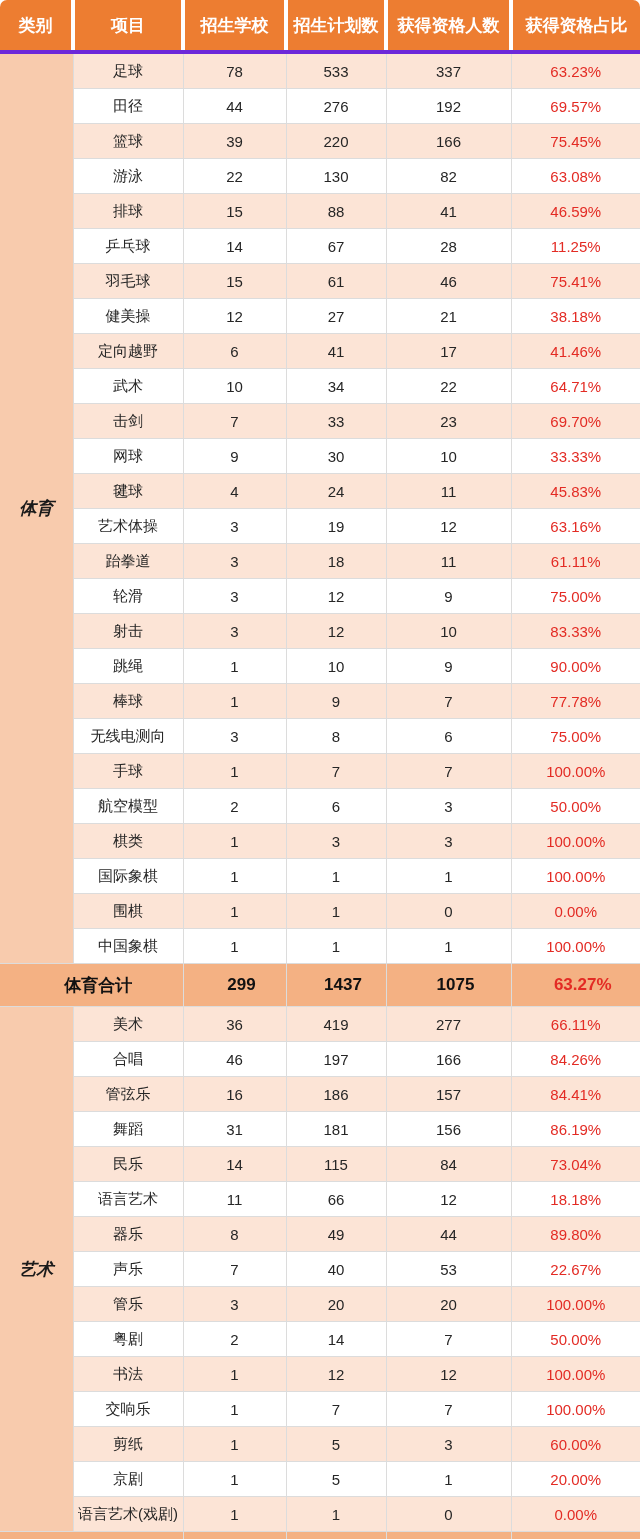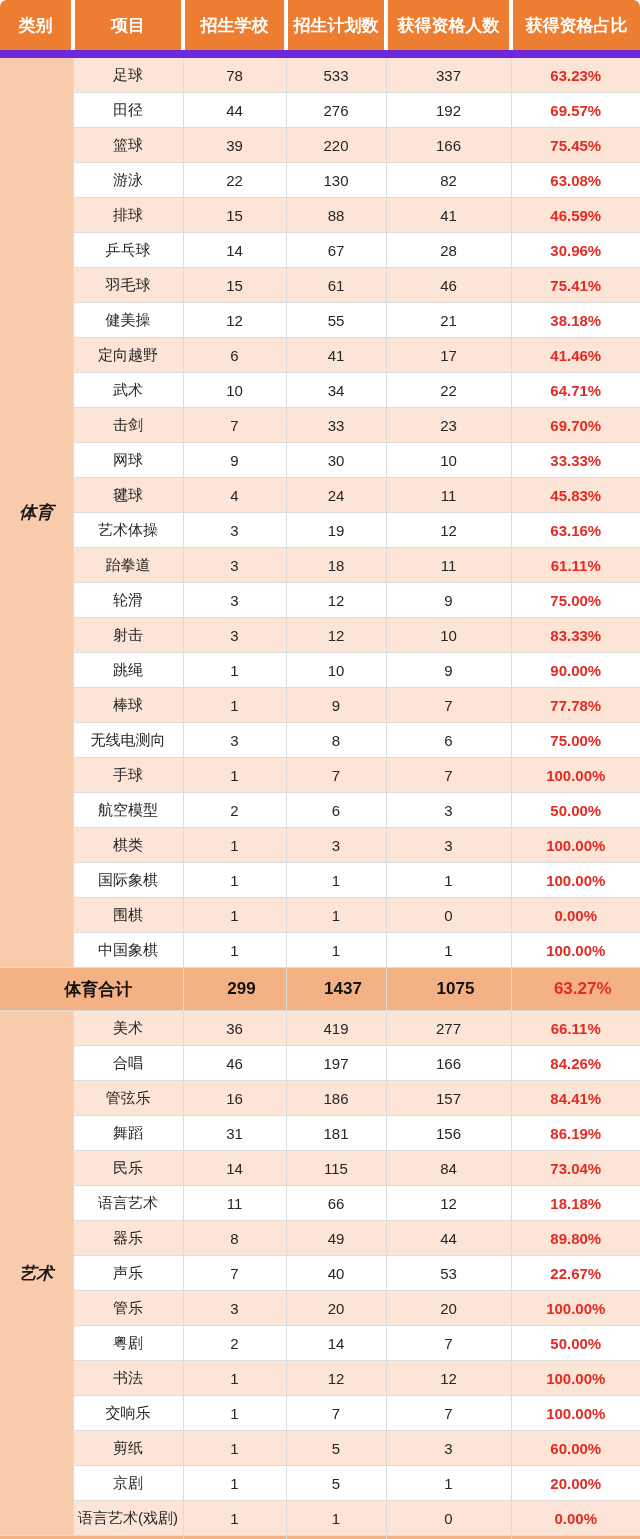--- a/index.html
+++ b/index.html
@@ -23,21 +23,21 @@
     table-layout:fixed;
   }
   
   thead th{
     background:var(--header-bg);
     color:#fff;
     font-weight:bold;
     font-size:17px;
     height:50px;
     border-left:4px solid #fff;
-    border-bottom:8px solid #6d28d9;
+    border-bottom:4px solid #6d28d9;
     padding:0;
     text-align:center;
   }
   thead th:first-child{border-left:none;border-top-left-radius:7px;}
   thead th:last-child{border-top-right-radius:7px;text-align:center;}
   
   tbody td{
     height:34px;
     padding:0 2px;
     text-align:center;
@@ -51,21 +51,21 @@
   tr.even td{background:#fff;}
   td.cat{
     background:var(--cat-bg) !important;
     font-weight:bold;
     font-size:17px;
     color:#1a1a1a;
     font-style:italic;
   }
   td.pct{
     color:var(--pct-red);
-    font-weight:bold;
+    font-weight:normal;
   }
   tr.total td{
     background:var(--total-bg) !important;
     font-weight:bold;
     font-size:17px;
     color:#111;
   }
   tr.total{height:42px;}
   tr.total td{height:42px;padding-left:16px;}
   tr.total-last td{height:46px;}
@@ -132,33 +132,33 @@
         <td>15</td>
         <td>88</td>
         <td>41</td>
         <td class="pct">46.59%</td>
       </tr>
       <tr class="even">
         <td>乒乓球</td>
         <td>14</td>
         <td>67</td>
         <td>28</td>
-        <td class="pct">30.96%</td>
+        <td class="pct">11.25%</td>
       </tr>
       <tr class="odd">
         <td>羽毛球</td>
         <td>15</td>
         <td>61</td>
         <td>46</td>
         <td class="pct">75.41%</td>
       </tr>
       <tr class="even">
         <td>健美操</td>
         <td>12</td>
-        <td>55</td>
+        <td>27</td>
         <td>21</td>
         <td class="pct">38.18%</td>
       </tr>
       <tr class="odd">
         <td>定向越野</td>
         <td>6</td>
         <td>41</td>
         <td>17</td>
         <td class="pct">41.46%</td>
       </tr>

